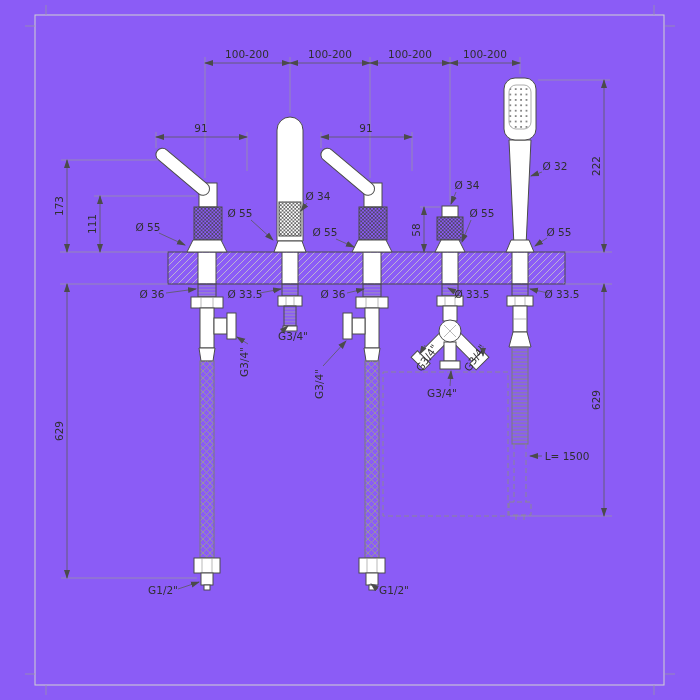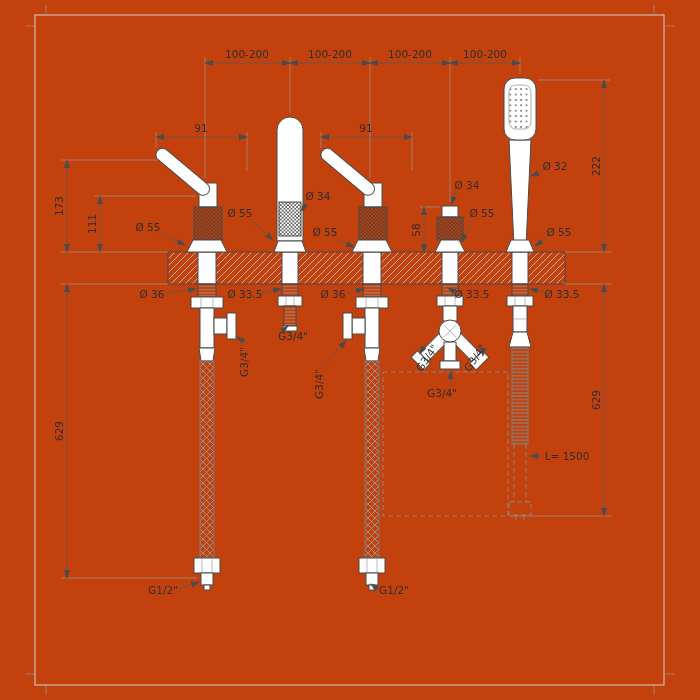--- a/index.html
+++ b/index.html
@@ -1,16 +1,16 @@
 <!DOCTYPE html>
 <html><head>
 <meta charset="utf-8">
 <style>
   html,body{margin:0;padding:0;width:700px;height:700px;background:#fff;}
-  #stage{position:relative;width:700px;height:700px;background:#c2410c;overflow:hidden;}
+  #stage{position:relative;width:700px;height:700px;background:#8b5cf6;overflow:hidden;}
   svg{display:block;}
   .o{fill:#fff;stroke:#4b4b4b;stroke-width:1;}
   .k{fill:url(#knurl);stroke:#4b4b4b;stroke-width:1;}
   .th{fill:url(#thread);stroke:#4b4b4b;stroke-width:1;}
   .l{stroke:#4b4b4b;stroke-width:1;fill:none;}
   .thin{stroke:#9b9b9b;stroke-width:.7;fill:none;}
   .dim{stroke:#5a5a5a;stroke-width:.8;fill:none;}
   .ldr{stroke:#5a5a5a;stroke-width:.8;fill:none;}
   .dsh{stroke:#8a8a8a;stroke-width:.9;fill:none;stroke-dasharray:5 3;}
   text{font:10.5px "DejaVu Sans","Liberation Sans",sans-serif;fill:#2f2f2f;}

